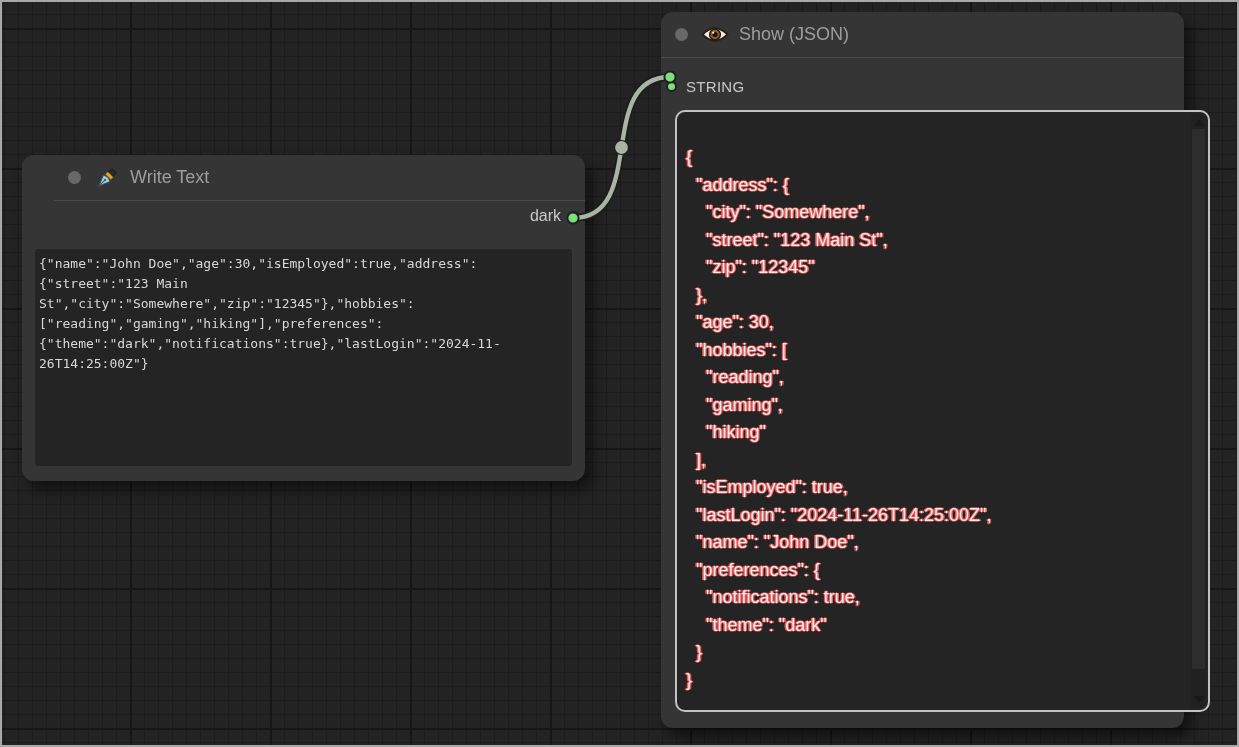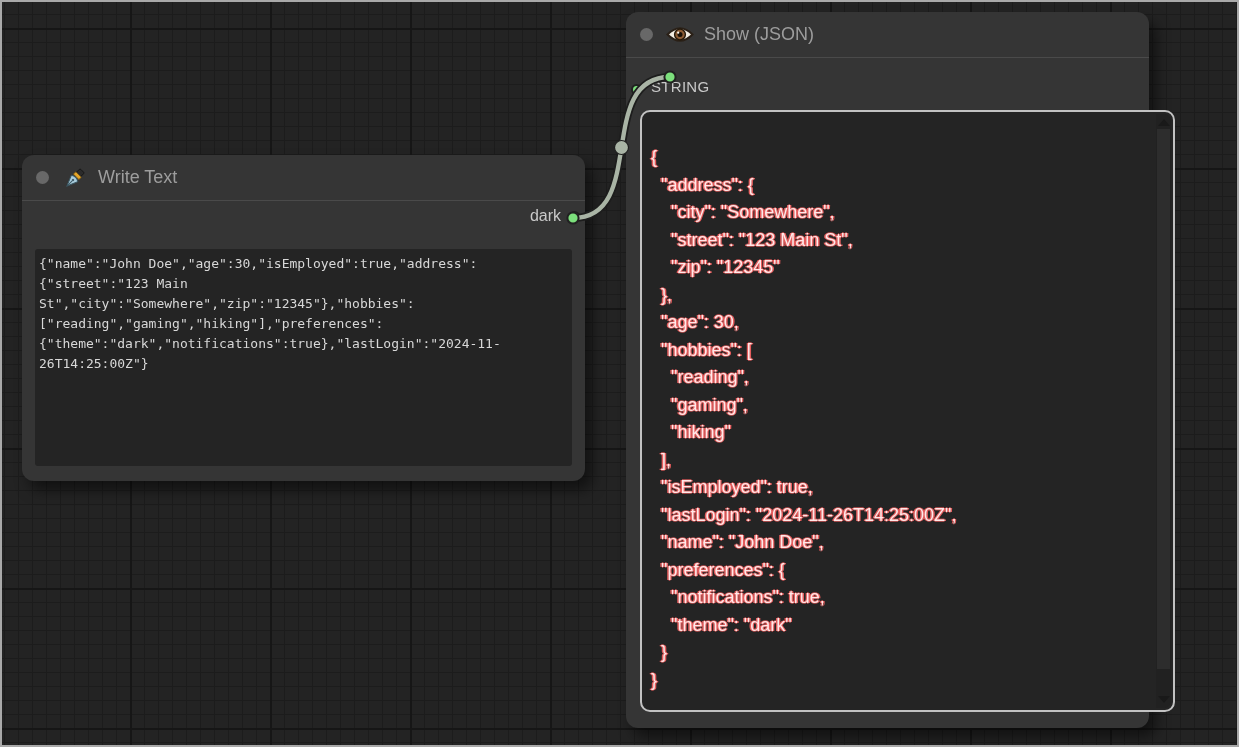--- a/index.html
+++ b/index.html
@@ -31,43 +31,43 @@
   }
   .collapse-dot {
     width:13px; height:13px; border-radius:50%;
     background:#686868; flex:0 0 auto;
   }
   .node-icon { margin-left:13px; flex:0 0 auto; display:block; }
   .node-title {
     margin-left:10px; color:#9d9d9d; font-size:18px; white-space:nowrap;
   }
   
-  #node-write { left:22px; top:155px; width:563px; height:326px; }
+  #node-write { left:22px; top:155px; width:563px; height:326px;padding-left:32px; }
   .out-slot {
     position:absolute; top:52px; right:5px;
     display:flex; align-items:center; gap:8px;
   }
   .slot-dot {
     width:11px; height:11px; border-radius:50%;
     background:#7ce07c; border:2px solid #212121; flex:0 0 auto;
   }
   .slot-label { color:#c9c9c9; font-size:16px; }
   #node-write textarea {
     position:absolute; left:13px; top:94px; width:537px; height:217px;
     background:#242424; color:#d8d8d8; border:none; outline:none;
     resize:none; border-radius:3px;
     font-family:"DejaVu Sans Mono", monospace;
     font-size:13px; line-height:20px;
     padding:5px 4px; white-space:pre-wrap; overflow:hidden;
   }
   
-  #node-show { left:626px; top:12px; width:523px; height:716px; }
+  #node-show { left:661px; top:12px; width:523px; height:716px; }
   .in-slot {
     position:absolute; top:66px; left:5px;
-    display:flex; align-items:flex-end; gap:9px;
+    display:flex; align-items:center; gap:9px;
   }
   .in-slot .slot-label { font-size:15px; letter-spacing:0.3px; }
   .json-box {
     position:absolute; left:14px; top:98px; width:535px; height:602px;
     background:#242424; border:2px solid #c2c2c2; border-radius:10px;
     overflow:hidden;
   }
   .json-pre {
     position:absolute; left:0; top:0; right:20px; bottom:0;
     padding:32px 0 10px 9px;

